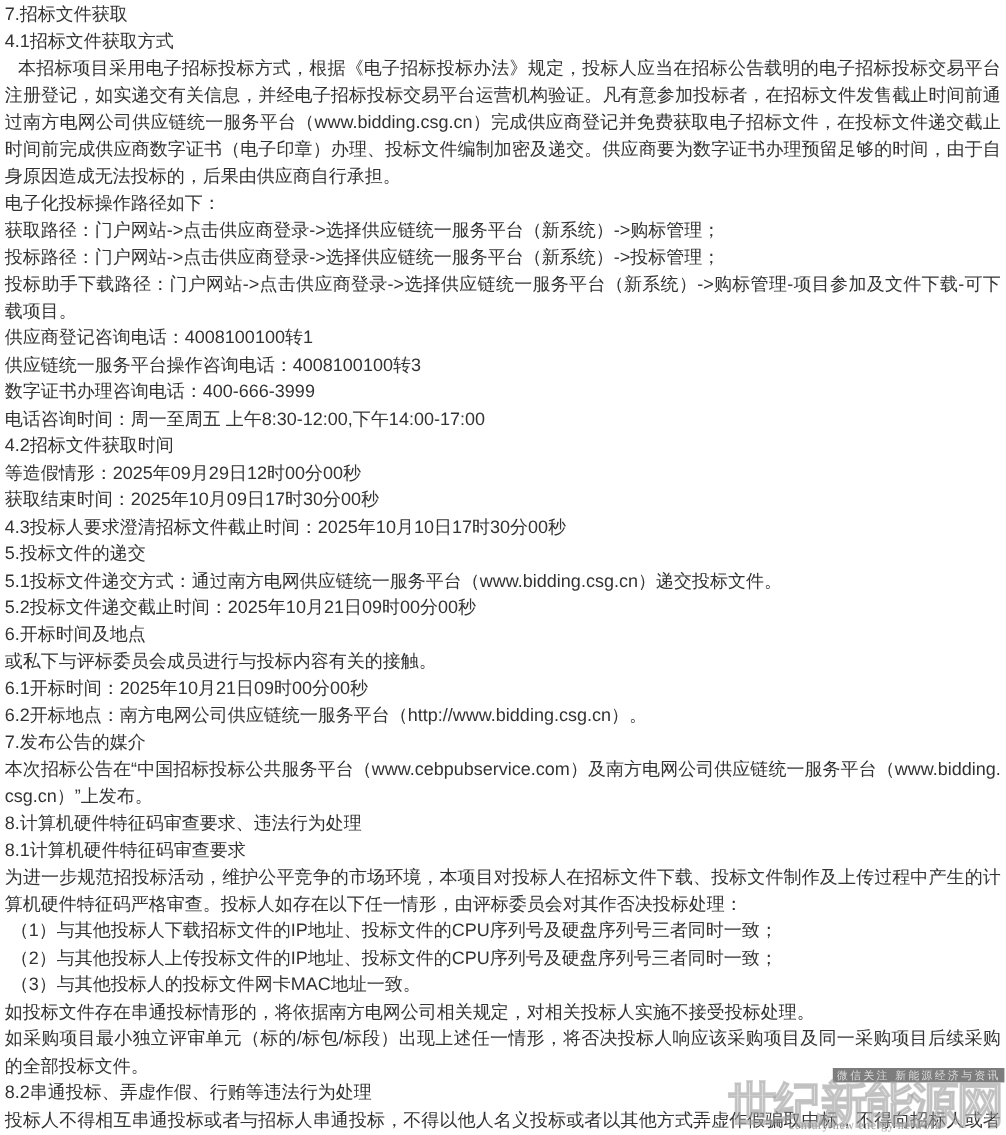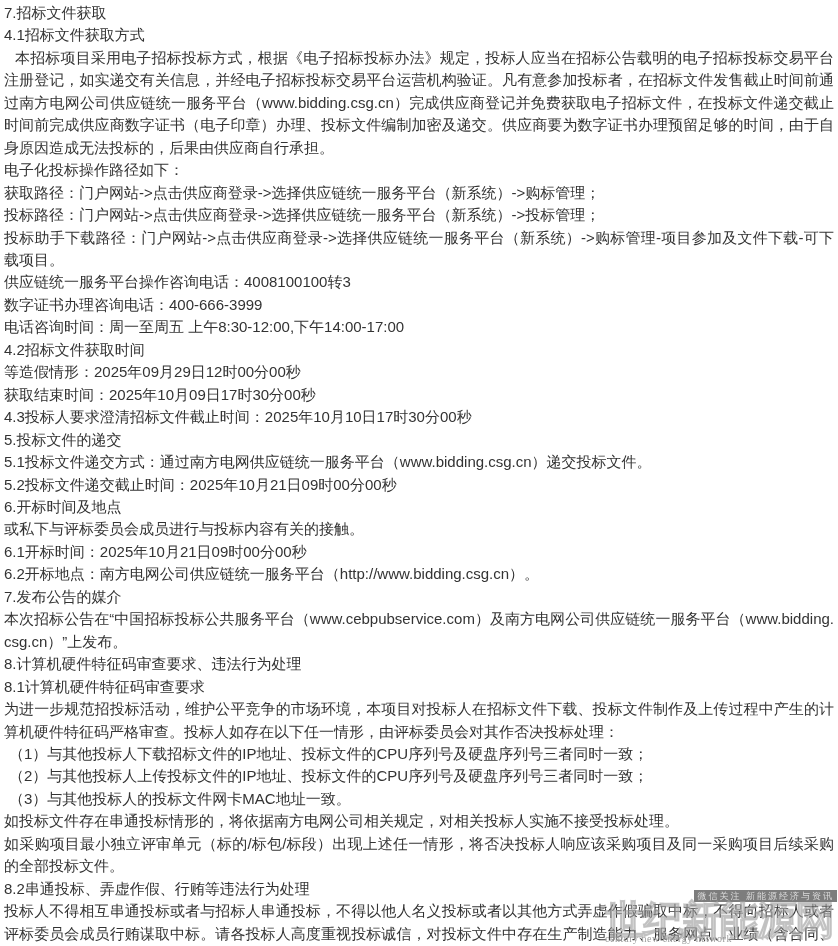--- a/index.html
+++ b/index.html
@@ -21,20 +21,21 @@
     text-align: justify;
     word-break: break-all;
   }
   .indent { text-indent: 11px; }
   .li { padding-left: 5px; }
   .watermark {
     position: absolute;
     right: 1px;
     bottom: 0;
     width: 232px;
+    text-align: center;
     pointer-events: none;
     z-index: 5;
   }
   .wm-badge {
     display: block;
     margin: 0 0 0 auto;
     width: -moz-fit-content;
     width: fit-content;
     background: rgba(92,92,92,0.8);
     color: #dcdcdc;
@@ -69,20 +70,21 @@
 <body>
 
 <div class="doc">
   <p>7.招标文件获取</p>
   <p>4.1招标文件获取方式</p>
   <p class="indent">本招标项目采用电子招标投标方式，根据《电子招标投标办法》规定，投标人应当在招标公告载明的电子招标投标交易平台注册登记，如实递交有关信息，并经电子招标投标交易平台运营机构验证。凡有意参加投标者，在招标文件发售截止时间前通过南方电网公司供应链统一服务平台（www.bidding.csg.cn）完成供应商登记并免费获取电子招标文件，在投标文件递交截止时间前完成供应商数字证书（电子印章）办理、投标文件编制加密及递交。供应商要为数字证书办理预留足够的时间，由于自身原因造成无法投标的，后果由供应商自行承担。</p>
   <p>电子化投标操作路径如下：</p>
   <p>获取路径：门户网站-&gt;点击供应商登录-&gt;选择供应链统一服务平台（新系统）-&gt;购标管理；</p>
   <p>投标路径：门户网站-&gt;点击供应商登录-&gt;选择供应链统一服务平台（新系统）-&gt;投标管理；</p>
   <p>投标助手下载路径：门户网站-&gt;点击供应商登录-&gt;选择供应链统一服务平台（新系统）-&gt;购标管理-项目参加及文件下载-可下载项目。</p>
+  <p>供应商登记咨询电话：4008100100转1</p>
   <p>供应链统一服务平台操作咨询电话：4008100100转3</p>
   <p>数字证书办理咨询电话：400-666-3999</p>
   <p>电话咨询时间：周一至周五 上午8:30-12:00,下午14:00-17:00</p>
   <p>4.2招标文件获取时间</p>
   <p>等造假情形：2025年09月29日12时00分00秒</p>
   <p>获取结束时间：2025年10月09日17时30分00秒</p>
   <p>4.3投标人要求澄清招标文件截止时间：2025年10月10日17时30分00秒</p>
   <p>5.投标文件的递交</p>
   <p>5.1投标文件递交方式：通过南方电网供应链统一服务平台（www.bidding.csg.cn）递交投标文件。</p>
   <p>5.2投标文件递交截止时间：2025年10月21日09时00分00秒</p>

